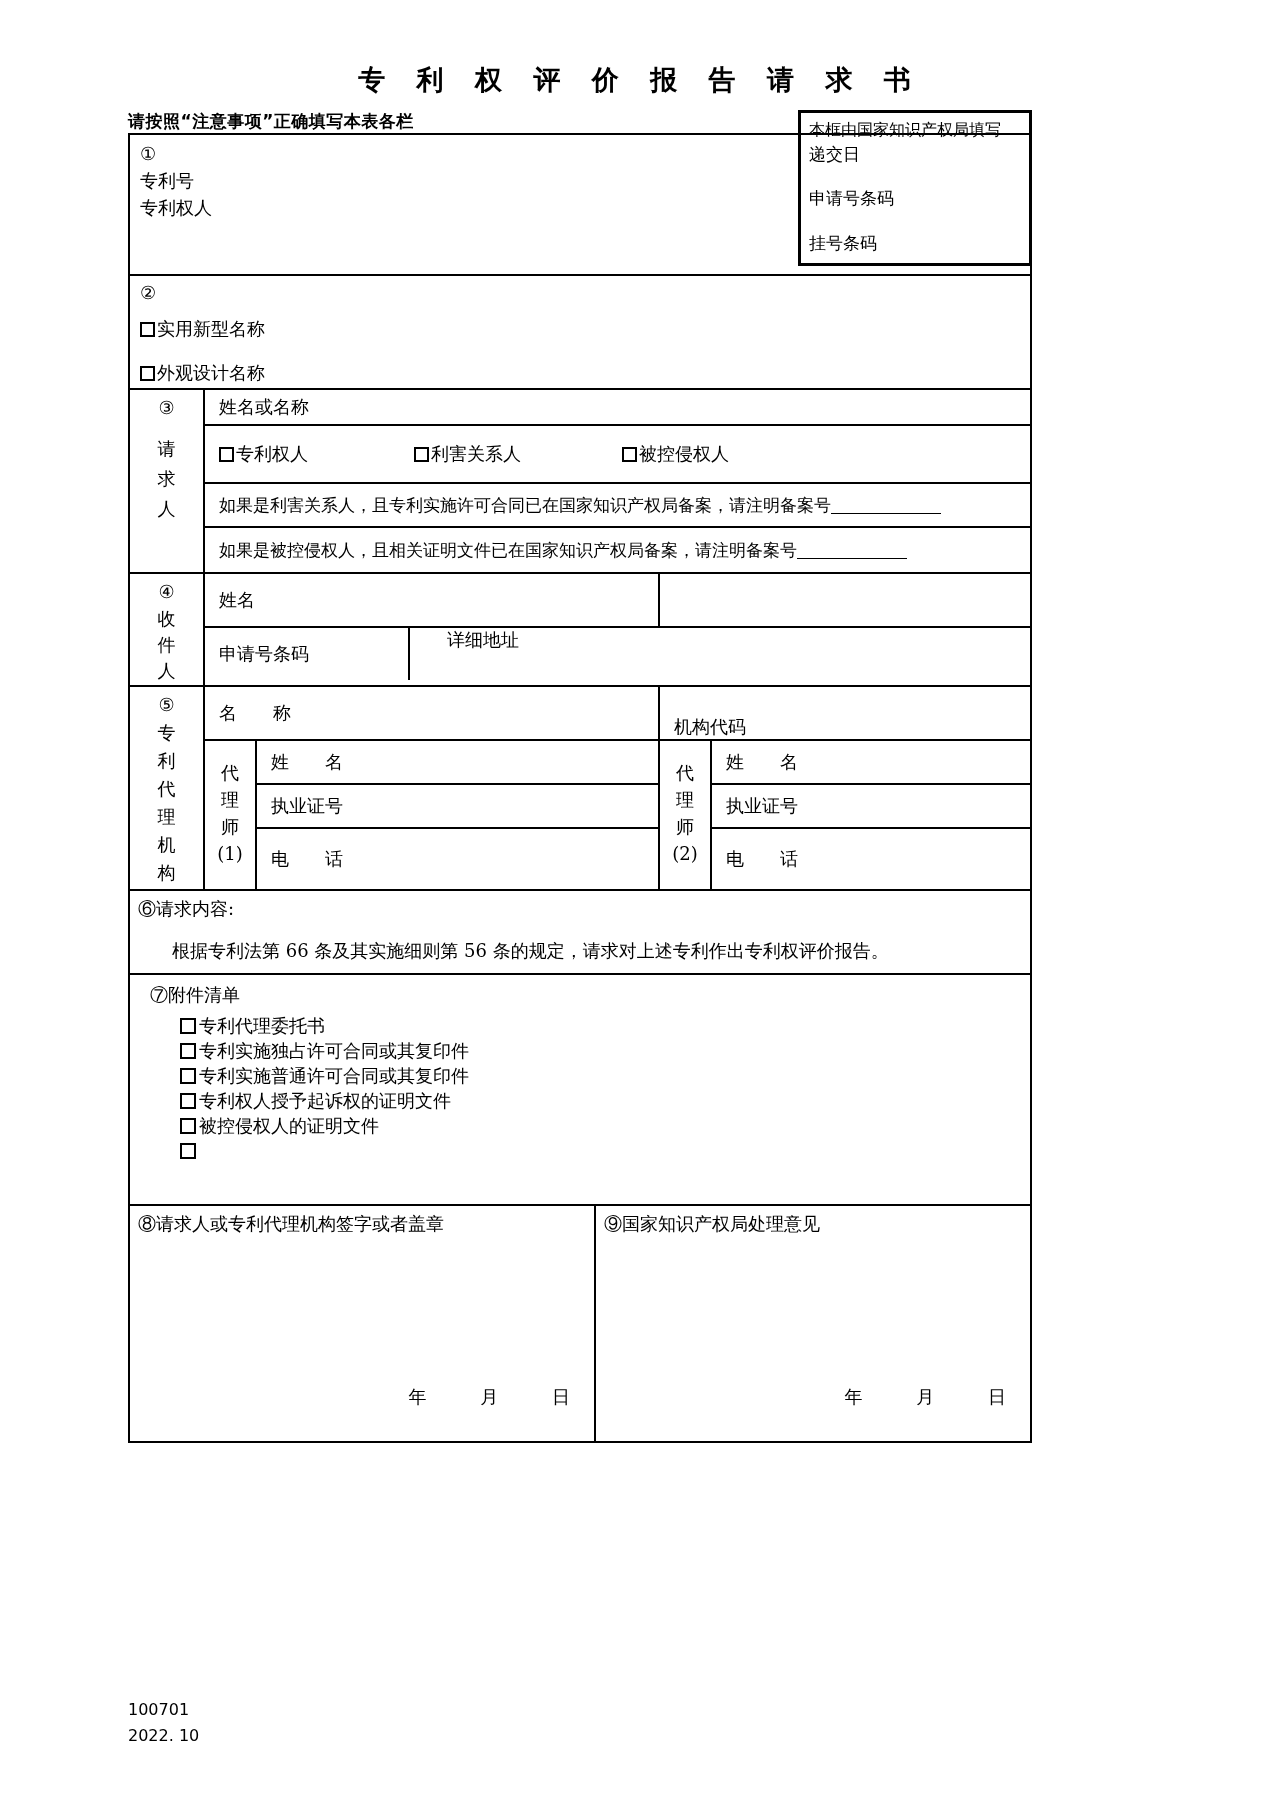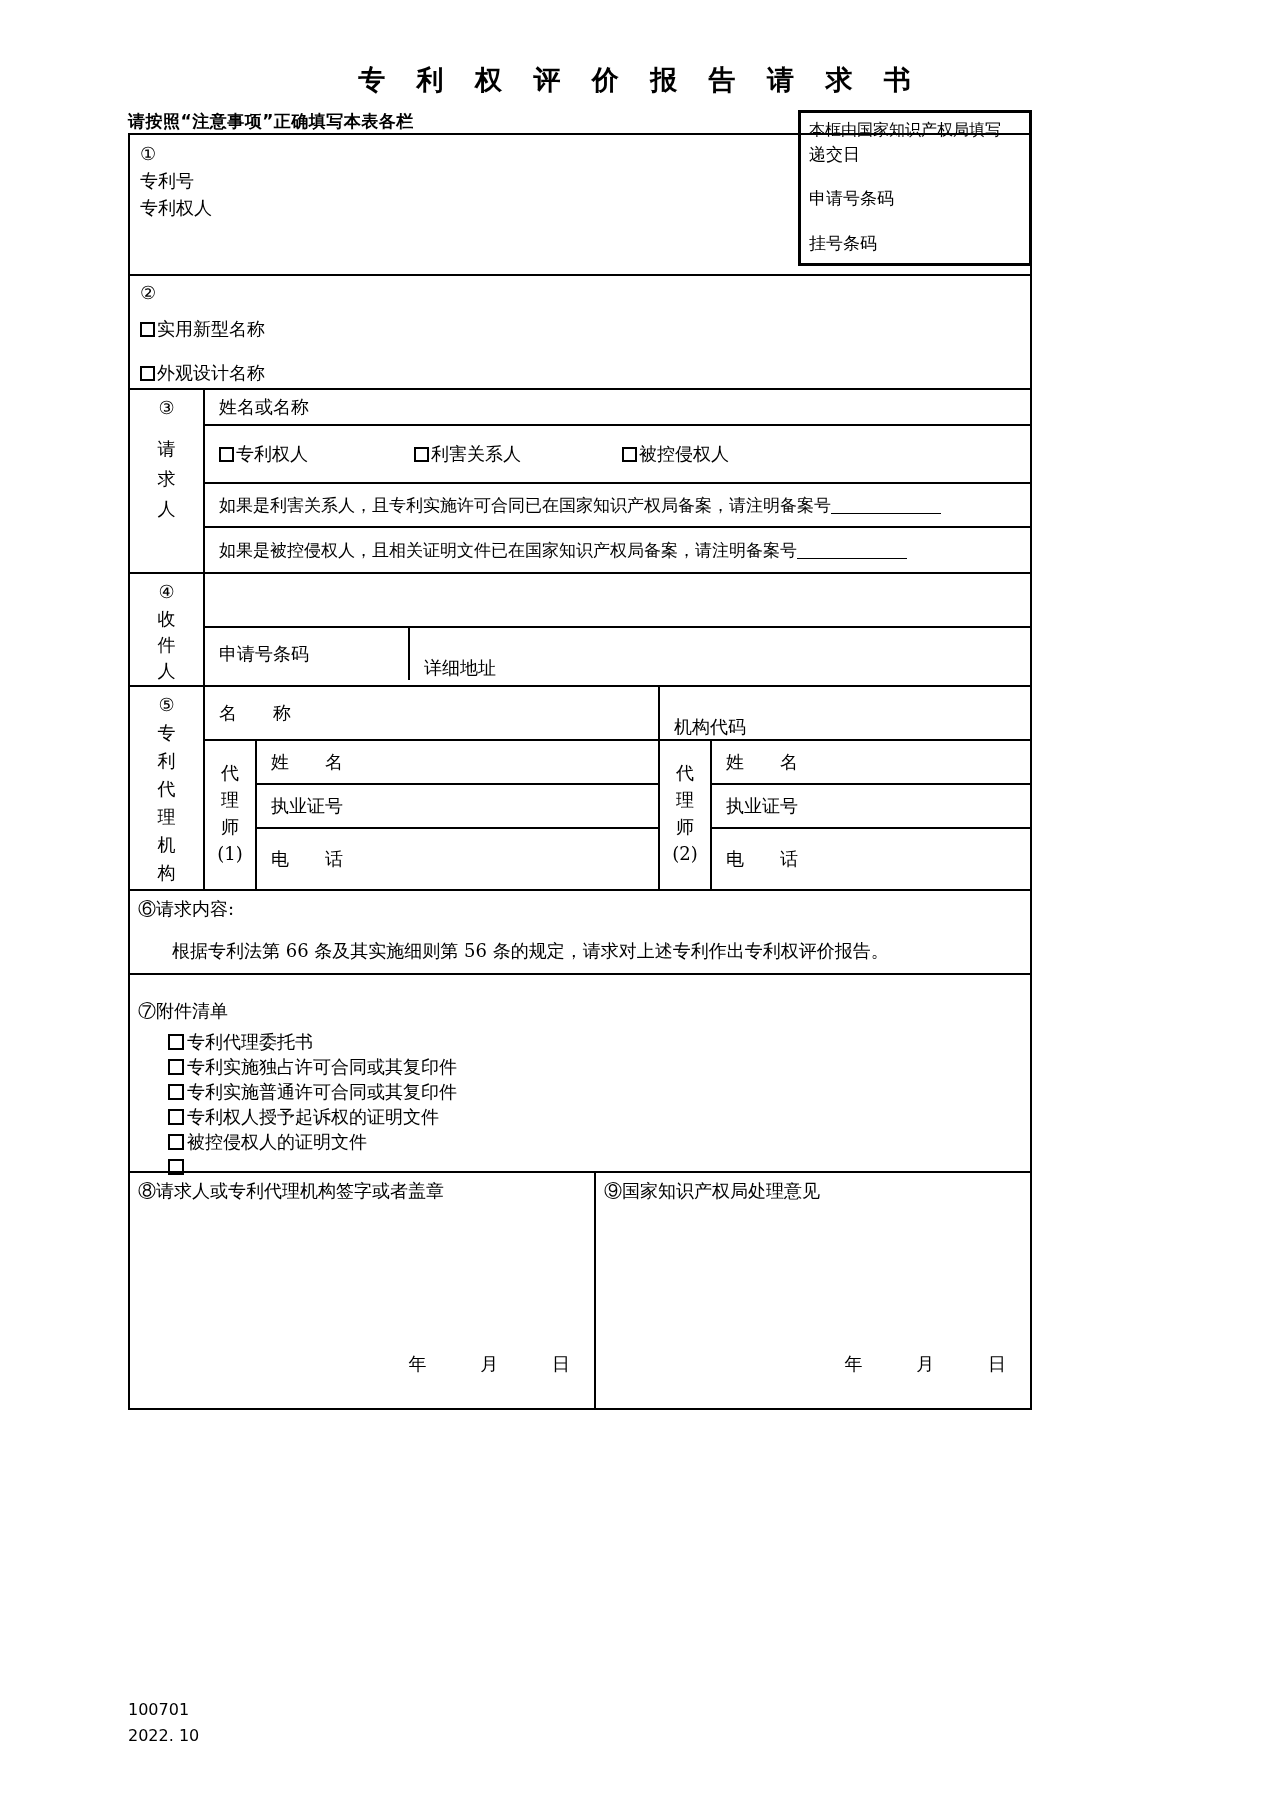--- a/index.html
+++ b/index.html
@@ -132,21 +132,21 @@
   .s3-note { height: 44px; font-size: 17px; }
   .underline-blank { display: inline-block; border-bottom: 1.5px solid #000; height: 16px; }
 
   
   .sec4-right { flex: 1; }
   .s4top { display: flex; border-bottom: 2px solid #000; height: 52px; }
   .s4bot { display: flex; height: 52px; }
   .c-name4 { width: 455px; border-right: 2px solid #000; box-sizing: border-box; padding-left: 14px; display:flex; align-items:center; font-size:18px;}
   .c-tel4 { flex: 1; padding-left: 14px; display:flex; align-items:center; font-size:18px;}
   .c-zip { width: 205px; border-right: 2px solid #000; box-sizing: border-box; padding-left: 14px; display:flex; align-items:center; font-size:18px;}
-  .c-addr { flex: 1; padding-left: 14px; display:flex; align-items:flex-end; font-size:18px;}
+  .c-addr { flex: 1; padding-left: 14px; display:flex; align-items:flex-start; font-size:18px;margin-left:23px;}
 
   
   .sec5-right { flex: 1; display: flex; flex-direction: column; }
   .s5top { display: flex; height: 52px; border-bottom: 2px solid #000; }
   .s5-nm { width: 455px; border-right: 2px solid #000; box-sizing:border-box; padding-left: 14px; display:flex; align-items:center; font-size:18px; letter-spacing: 0px;}
   .s5-code { flex: 1; padding-left: 14px; display:flex; align-items:flex-end; font-size:18px; }
   .s5bot { display: flex; flex: 1; }
   .agent-tag {
     width: 52px;
     border-right: 2px solid #000;
@@ -159,21 +159,21 @@
   .agent-fields { width: 403px; border-right: 2px solid #000; box-sizing: border-box; display:flex; flex-direction: column;}
   .agent-fields2 { flex: 1; display:flex; flex-direction: column;}
   .af { height: 44px; border-bottom: 2px solid #000; box-sizing:border-box; padding-left: 14px; display:flex; align-items:center; font-size:18px;}
   .af:last-child { border-bottom: none; height: 60px; }
 
   
   .sec6 { padding: 6px 0 10px 8px; font-size: 18px; }
   .sec6 .body { margin-top: 18px; padding-left: 34px; font-size: 18px; }
 
   
-  .sec7 { padding: 24px 0 6px 8px; font-size: 18px; height: 196px; box-sizing: border-box;}
+  .sec7 { padding: 8px 0 6px 8px; font-size: 18px; height: 229px; box-sizing: border-box; margin-left: 12px;}
   .sec7 ul { list-style: none; margin: 6px 0 0 0; padding: 0 0 0 30px; }
   .sec7 li { font-size: 18px; line-height: 25px; }
   .chk7 {
     display: inline-block;
     width: 16px; height: 16px;
     border: 2px solid #000;
     box-sizing: border-box;
     vertical-align: -2px;
     margin-right: 3px;
   }
@@ -253,20 +253,23 @@
       </div>
     </div>
 
     <div class="row">
       <div class="vcol">
         <span class="num">④</span>
         <span style="display:inline-block;line-height:26px;">收<br>件<br>人</span>
       </div>
       <div class="sec4-right">
         <div class="s4top">
+          <div class="c-name4">
+              <span>姓名</span>
+            </div>
         </div>
         <div class="s4bot">
           <div class="c-zip">
               <span>申请号条码</span>
             </div>
           <div class="c-addr">
               <span>详细地址</span>
             </div>
         </div>
       </div>

